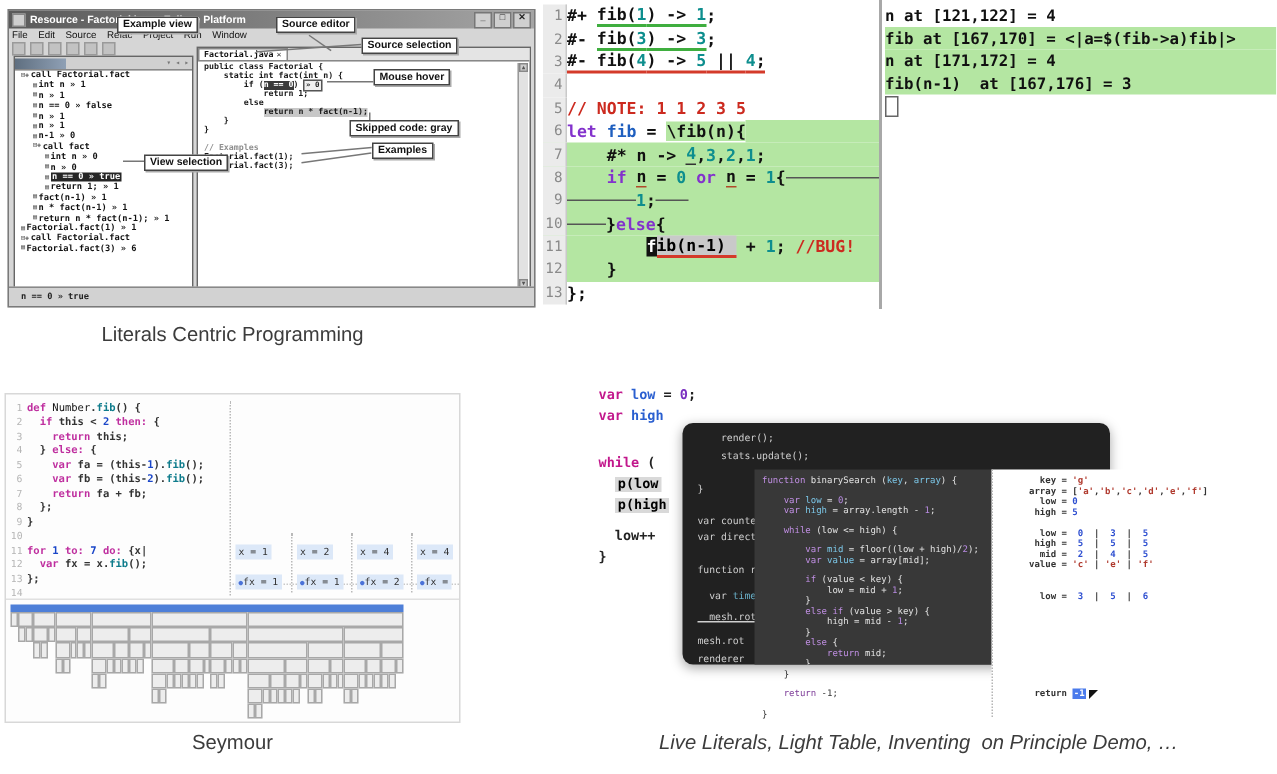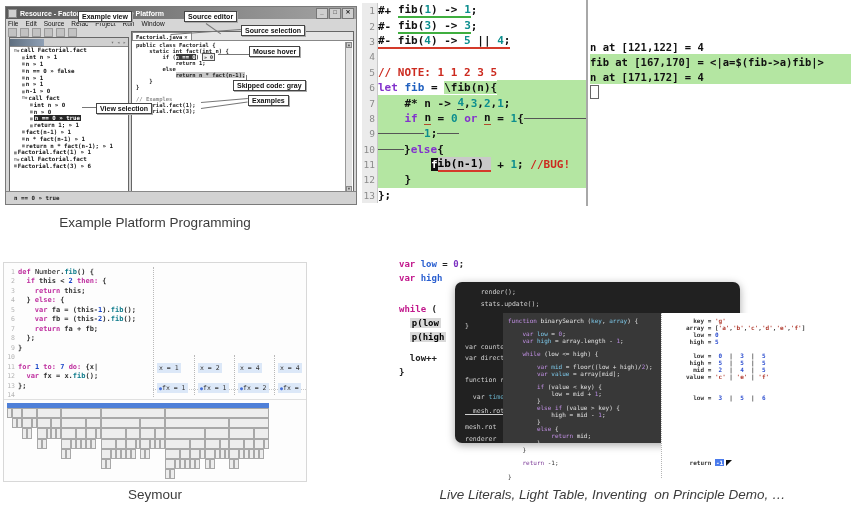--- a/index.html
+++ b/index.html
@@ -69,21 +69,21 @@
                color:#8a8a8a;align-self:stretch;border-right:1px solid #c9c9c9;font-size:9.5px;
                font-weight:normal;display:flex;align-items:center;justify-content:flex-end;}
   .sh .d{color:#111;} .sh .b{color:#111;font-weight:bold;}
   .sh .t{color:#0d8e8e;} .sh .p{color:#8332cc;} .sh .r{color:#cc2a1f;} .sh .v{color:#1f5fbf;}
   .sh .ug{border-bottom:2px solid #3fae3f;} .sh .ur{border-bottom:2px solid #d43a2a;}
   .sh .un{border-bottom:1px solid #333;} .sh .ub{border-bottom:1.5px solid #b04a2a;}
   .sh .cur{background:#111;color:#fff;} .sh .selg{background:#c9c9c9;}
   .sh .gbg{background:#b4e6a2;}
   .sh .bg-g{background:#b4e6a2;}
   #sh-divider{position:absolute;left:586px;top:0;width:2px;height:206px;background:#a8a8a8;}
-  #sh-out{position:absolute;left:590px;top:0;width:261px;height:112px;background:#fff;padding-top:3px;box-sizing:border-box;margin-top:36px;}
+  #sh-out{position:absolute;left:590px;top:0;width:261px;height:112px;background:#fff;padding-top:3px;box-sizing:border-box;}
   #sh-out .cl{height:15px;font-size:10.5px;font-weight:bold;}
   .cbox{display:inline-block;width:7px;height:12px;border:1px solid #666;background:#fff;}
 
   
   #sey-panel{position:absolute;left:3px;top:262px;width:304px;height:220px;background:#fdfdfd;
              border:1px solid #d8d8d8;box-sizing:border-box;}
   #sey-code{position:absolute;left:0;top:4px;width:150px;}
   #sey-code .cl{height:9.5px;font-size:7px;font-weight:bold;}
   #sey-code .ln{flex:0 0 11px;width:11px;text-align:right;padding-right:3px;color:#b5b5b5;
                 font-size:6.5px;font-weight:normal;}
@@ -224,21 +224,21 @@
     <div class="callout" style="left:242px;top:88px;">Examples</div>
 
     <div class="conn" style="left:76px;top:100px;width:14px;"></div>
     <div class="conn" style="left:212px;top:47px;width:31px;"></div>
     <div class="conn" style="left:195px;top:95px;width:47px;transform:rotate(-5deg);"></div>
     <div class="conn" style="left:195px;top:101px;width:47px;transform:rotate(-8deg);"></div>
     <div class="conn" style="left:240px;top:68px;width:1px;height:5px;"></div>
     <div class="conn" style="left:165px;top:27px;width:70px;transform:rotate(-4deg);"></div>
     <div class="conn" style="left:200px;top:16px;width:18px;transform:rotate(35deg);"></div>
   </div>
-  <div class="caption" style="left:5px;top:215px;width:300px;">Example Platform Programming</div>
+  <div class="caption" style="left:5px;top:215px;width:300px;">Literals Centric Programming</div>
 
   <div id="sh-code" class="codebox sh">
       <div class="cl"><span class="ln">1</span><span class="tok b">#+ </span><span class="tok d ug">fib(</span><span class="tok t ug">1</span><span class="tok d ug">) -&gt; </span><span class="tok t ug">1</span><span class="tok d">;</span></div>
       <div class="cl"><span class="ln">2</span><span class="tok b">#- </span><span class="tok d ug">fib(</span><span class="tok t ug">3</span><span class="tok d ug">) -&gt; </span><span class="tok t ug">3</span><span class="tok d">;</span></div>
       <div class="cl"><span class="ln">3</span><span class="tok b ur">#- fib(</span><span class="tok t ur">4</span><span class="tok b ur">) -&gt; </span><span class="tok t ur">5</span><span class="tok b ur"> || </span><span class="tok t ur">4</span><span class="tok b ur">;</span></div>
       <div class="cl"><span class="ln">4</span></div>
       <div class="cl"><span class="ln">5</span><span class="tok r">// NOTE: 1 1 2 3 5</span></div>
       <div class="cl"><span class="ln">6</span><span class="tok p">let</span><span class="tok d"> </span><span class="tok v">fib</span><span class="tok d"> = </span><span class="tok gbg d">\fib(n){</span><span class="fillbg g"></span></div>
       <div class="cl bg-g"><span class="ln">7</span><span class="tok d">    #* n -&gt; </span><span class="tok t un">4</span><span class="tok d">,</span><span class="tok t">3</span><span class="tok d">,</span><span class="tok t">2</span><span class="tok d">,</span><span class="tok t">1</span><span class="tok d">;</span></div>
       <div class="cl bg-g"><span class="ln">8</span><span class="tok d">    </span><span class="tok p">if</span><span class="tok d"> </span><span class="tok d ub">n</span><span class="tok d"> = </span><span class="tok t">0</span><span class="tok d"> </span><span class="tok p">or</span><span class="tok d"> </span><span class="tok d ub">n</span><span class="tok d"> = </span><span class="tok t">1</span><span class="tok d">{</span><span class="hrline fill"></span></div>
@@ -246,20 +246,21 @@
       <div class="cl bg-g"><span class="ln">10</span><span class="hrline" style="width: 26px;"></span><span class="tok d">}</span><span class="tok p">else</span><span class="tok d">{</span></div>
       <div class="cl bg-g"><span class="ln">11</span><span class="tok d">        </span><span class="tok cur">f</span><span class="tok selg ur">ib(n-1) </span><span class="tok d"> + </span><span class="tok t">1</span><span class="tok d">; </span><span class="tok r">//BUG!</span></div>
       <div class="cl bg-g"><span class="ln">12</span><span class="tok d">    }</span></div>
       <div class="cl"><span class="ln">13</span><span class="tok d">};</span></div>
     </div>
   <div id="sh-divider"></div>
   <div id="sh-out" class="codebox sh">
       <div class="cl"><span class="tok d">n at [121,122] = 4</span></div>
       <div class="cl bg-g"><span class="tok d">fib at [167,170] = &lt;|a=$(fib-&gt;a)fib|&gt;</span></div>
       <div class="cl bg-g"><span class="tok d">n at [171,172] = 4</span></div>
+      <div class="cl bg-g"><span class="tok d">fib(n-1)  at [167,176] = 3</span></div>
       <div class="cl"><span class="tok cbox"></span></div>
     </div>
 
   <div id="sey-panel">
     <div id="sey-code" class="codebox sey">
         <div class="cl"><span class="ln">1</span><span class="tok m">def</span><span class="tok d"> </span><span class="tok bold">Number</span><span class="tok d">.</span><span class="tok f">fib</span><span class="tok d">() {</span></div>
         <div class="cl"><span class="ln">2</span><span class="tok d">  </span><span class="tok m">if</span><span class="tok d"> this &lt; </span><span class="tok nu">2</span><span class="tok d"> </span><span class="tok m">then:</span><span class="tok d"> {</span></div>
         <div class="cl"><span class="ln">3</span><span class="tok d">    </span><span class="tok m">return</span><span class="tok d"> this;</span></div>
         <div class="cl"><span class="ln">4</span><span class="tok d">  } </span><span class="tok m">else:</span><span class="tok d"> {</span></div>
         <div class="cl"><span class="ln">5</span><span class="tok d">    </span><span class="tok m">var</span><span class="tok d"> fa = (this-</span><span class="tok nu">1</span><span class="tok d">).</span><span class="tok f">fib</span><span class="tok d">();</span></div>

